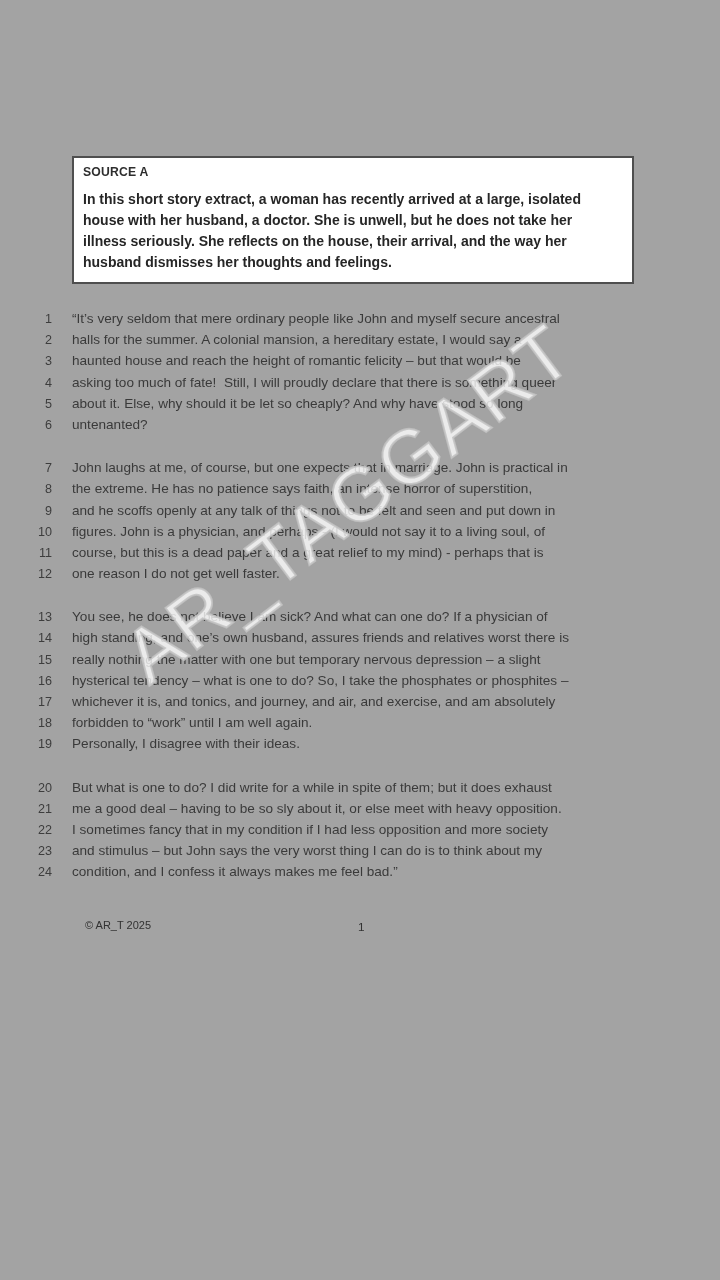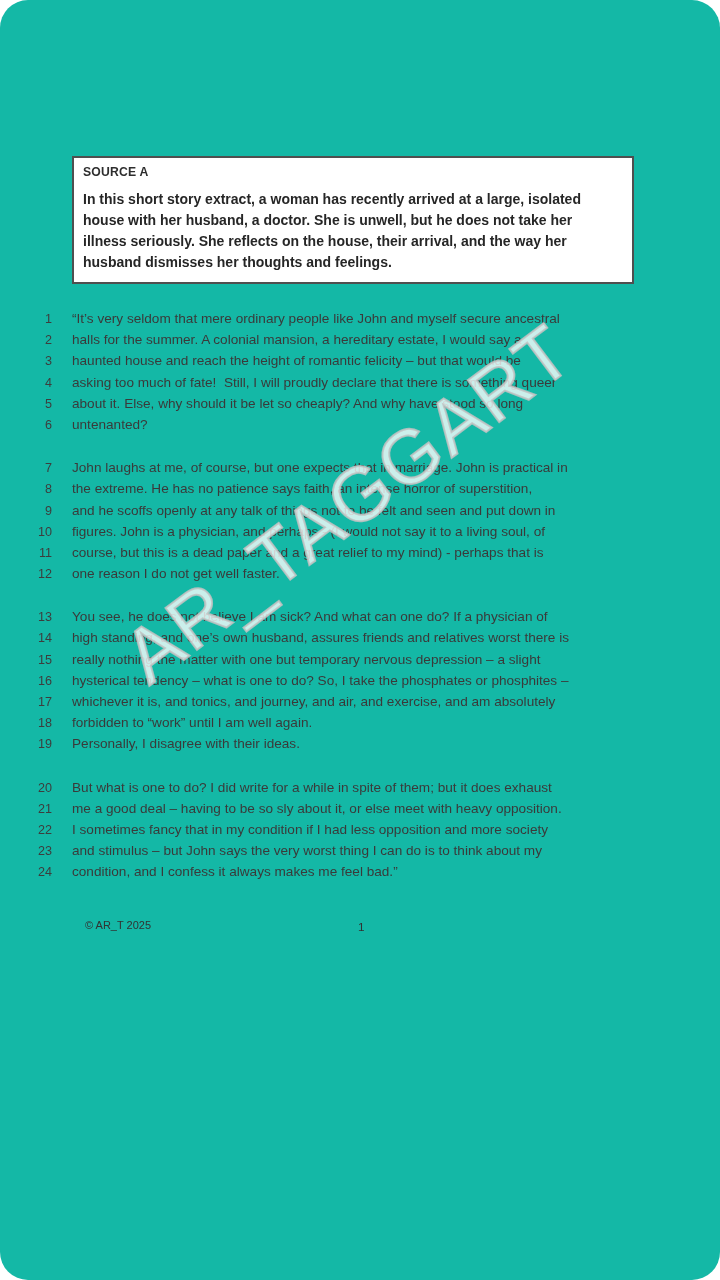--- a/index.html
+++ b/index.html
@@ -2,22 +2,22 @@
 <html><head>
 <meta charset="utf-8">
 <style>
   html,body{margin:0;padding:0;}
   body{
     width:720px;height:1280px;background:#ffffff;
     font-family:"Liberation Sans",sans-serif;
     -webkit-font-smoothing:antialiased;
   }
   .page{
-    position:relative;width:720px;height:1280px;background:#14b8a6;
-    color:#3a3a3a;overflow:hidden;border-radius:28px;
+    position:relative;width:720px;height:1280px;background:#a3a3a3;
+    color:#3a3a3a;overflow:hidden;
   }
   
   .source-box{
     position:absolute;left:72px;top:156px;width:562px;
     box-sizing:border-box;border:2px solid #4f4f4f;background:#ffffff;
     padding:7px 9px 9px 9px;
   }
   .source-label{
     font-weight:bold;font-size:12.2px;line-height:15px;color:#2e2e2e;
     letter-spacing:.2px;

